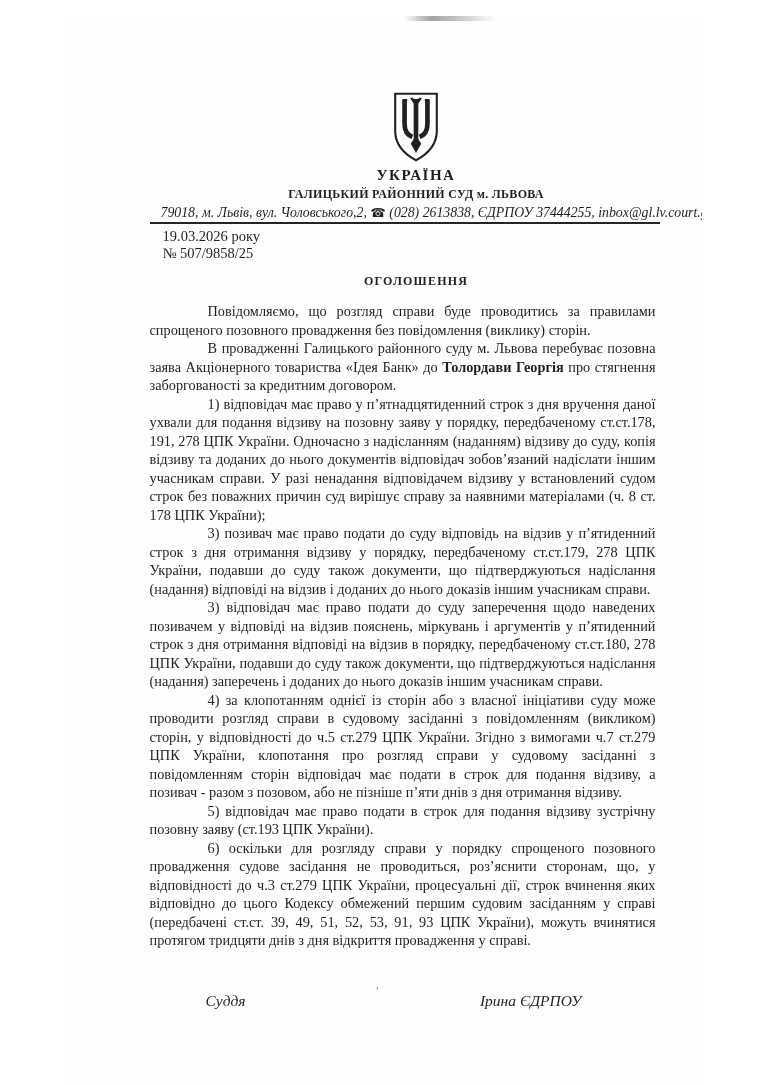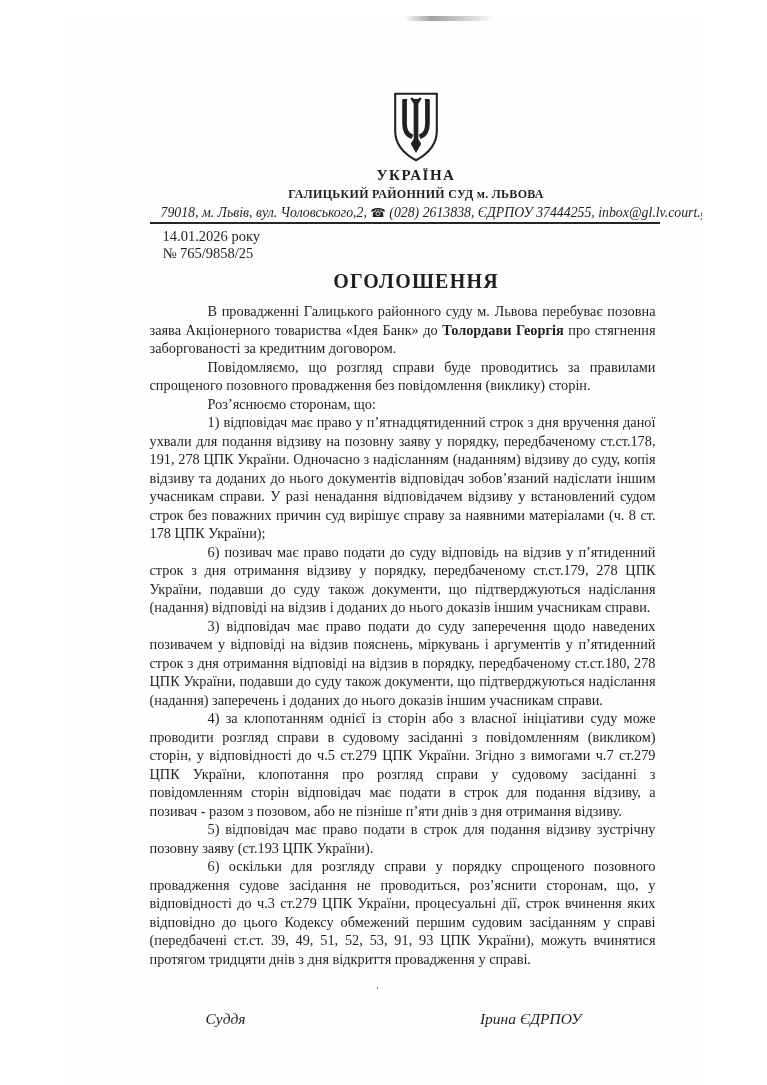--- a/index.html
+++ b/index.html
@@ -47,21 +47,21 @@
     margin: 1px 42px 0 84px;
     border-bottom: 2.5px solid #262522;
   }
   .meta {
     margin: 4px 0 0 97px;
     font-size: 14.5px;
     line-height: 17px;
   }
   .doc-title {
     text-align: center;
-    font-size: 20px;
+    font-size: 12px;
     font-weight: bold;
     letter-spacing: 1.2px;
     margin: 10px 30px 11px 95px;
     line-height: 19px;
   }
   .body {
     margin: 0 46px 0 84px;
     font-size: 14.3px;
     line-height: 18.5px;
     text-align: justify;
@@ -107,32 +107,31 @@
     <div class="country">УКРАЇНА</div>
     <div class="court-name">ГАЛИЦЬКИЙ РАЙОННИЙ СУД м. ЛЬВОВА</div>
     <div class="address">
       <span>79018,  м. Львів,  вул. Чоловського,2, </span><span class="phone-glyph">☎</span><span> (028) 2613838, ЄДРПОУ 37444255, inbox@gl.lv.court.gov.ua.</span>
     </div>
   </header>
 
   <div class="rule"></div>
 
   <div class="meta">
-    <div>14.01.2026 року</div>
-    <div>№ 765/9858/25</div>
+    <div>19.03.2026 року</div>
+    <div>№ 507/9858/25</div>
   </div>
 
   <h1 class="doc-title">ОГОЛОШЕННЯ</h1>
 
   <main class="body">
+    <p class="para">Повідомляємо, що розгляд справи буде проводитись за правилами спрощеного позовного провадження без повідомлення (виклику) сторін.</p>
     <p class="para"><span>В провадженні  Галицького районного суду м. Львова перебуває позовна заява Акціонерного товариства «Ідея Банк» до </span><b>Толордави Георгія</b><span>  про стягнення заборгованості за кредитним договором.</span></p>
-    <p class="para">Повідомляємо, що розгляд справи буде проводитись за правилами спрощеного позовного провадження без повідомлення (виклику) сторін.</p>
-    <p class="para">Роз’яснюємо сторонам, що:</p>
     <p class="para">1) відповідач має право у п’ятнадцятиденний строк з дня вручення даної ухвали для подання відзиву на позовну заяву у порядку, передбаченому ст.ст.178, 191, 278 ЦПК України. Одночасно з надісланням (наданням) відзиву до суду, копія відзиву та доданих до нього документів відповідач зобов’язаний надіслати іншим учасникам справи. У разі ненадання відповідачем відзиву у встановлений судом строк без поважних причин суд вирішує справу за наявними матеріалами (ч. 8 ст. 178 ЦПК України);</p>
-    <p class="para">6) позивач має право подати до суду відповідь на відзив у п’ятиденний строк з дня отримання відзиву  у порядку, передбаченому ст.ст.179, 278 ЦПК України, подавши до суду також документи, що підтверджуються надіслання (надання) відповіді на відзив і доданих до нього доказів іншим учасникам справи.</p>
+    <p class="para">3) позивач має право подати до суду відповідь на відзив у п’ятиденний строк з дня отримання відзиву  у порядку, передбаченому ст.ст.179, 278 ЦПК України, подавши до суду також документи, що підтверджуються надіслання (надання) відповіді на відзив і доданих до нього доказів іншим учасникам справи.</p>
     <p class="para">3) відповідач має право подати до суду заперечення щодо наведених позивачем у відповіді на відзив пояснень, міркувань і аргументів у п’ятиденний строк з дня отримання відповіді на відзив в порядку, передбаченому ст.ст.180, 278 ЦПК України, подавши до суду також документи, що підтверджуються надіслання (надання) заперечень і доданих до нього доказів іншим учасникам справи.</p>
     <p class="para">4) за клопотанням однієї із сторін або з власної ініціативи суду може проводити розгляд справи в судовому засіданні з повідомленням (викликом) сторін, у відповідності до ч.5 ст.279 ЦПК України. Згідно з вимогами ч.7 ст.279 ЦПК України, клопотання про розгляд справи у судовому засіданні з повідомленням сторін відповідач має подати в строк для подання відзиву, а позивач - разом з позовом, або не пізніше п’яти днів з дня отримання відзиву.</p>
     <p class="para">5) відповідач має право подати в строк для подання відзиву зустрічну позовну заяву (ст.193 ЦПК України).</p>
     <p class="para">6) оскільки для розгляду справи у порядку спрощеного позовного провадження судове засідання не проводиться, роз’яснити сторонам, що, у відповідності до ч.3 ст.279 ЦПК України, процесуальні дії, строк вчинення яких відповідно до цього Кодексу обмежений першим судовим засіданням у справі (передбачені ст.ст. 39, 49, 51, 52, 53, 91, 93 ЦПК України), можуть вчинятися протягом тридцяти днів з дня відкриття провадження у справі.</p>
   </main>
 
   <footer class="signature">
     <span>Суддя</span>
     <span>Ірина ЄДРПОУ</span>
   </footer>

